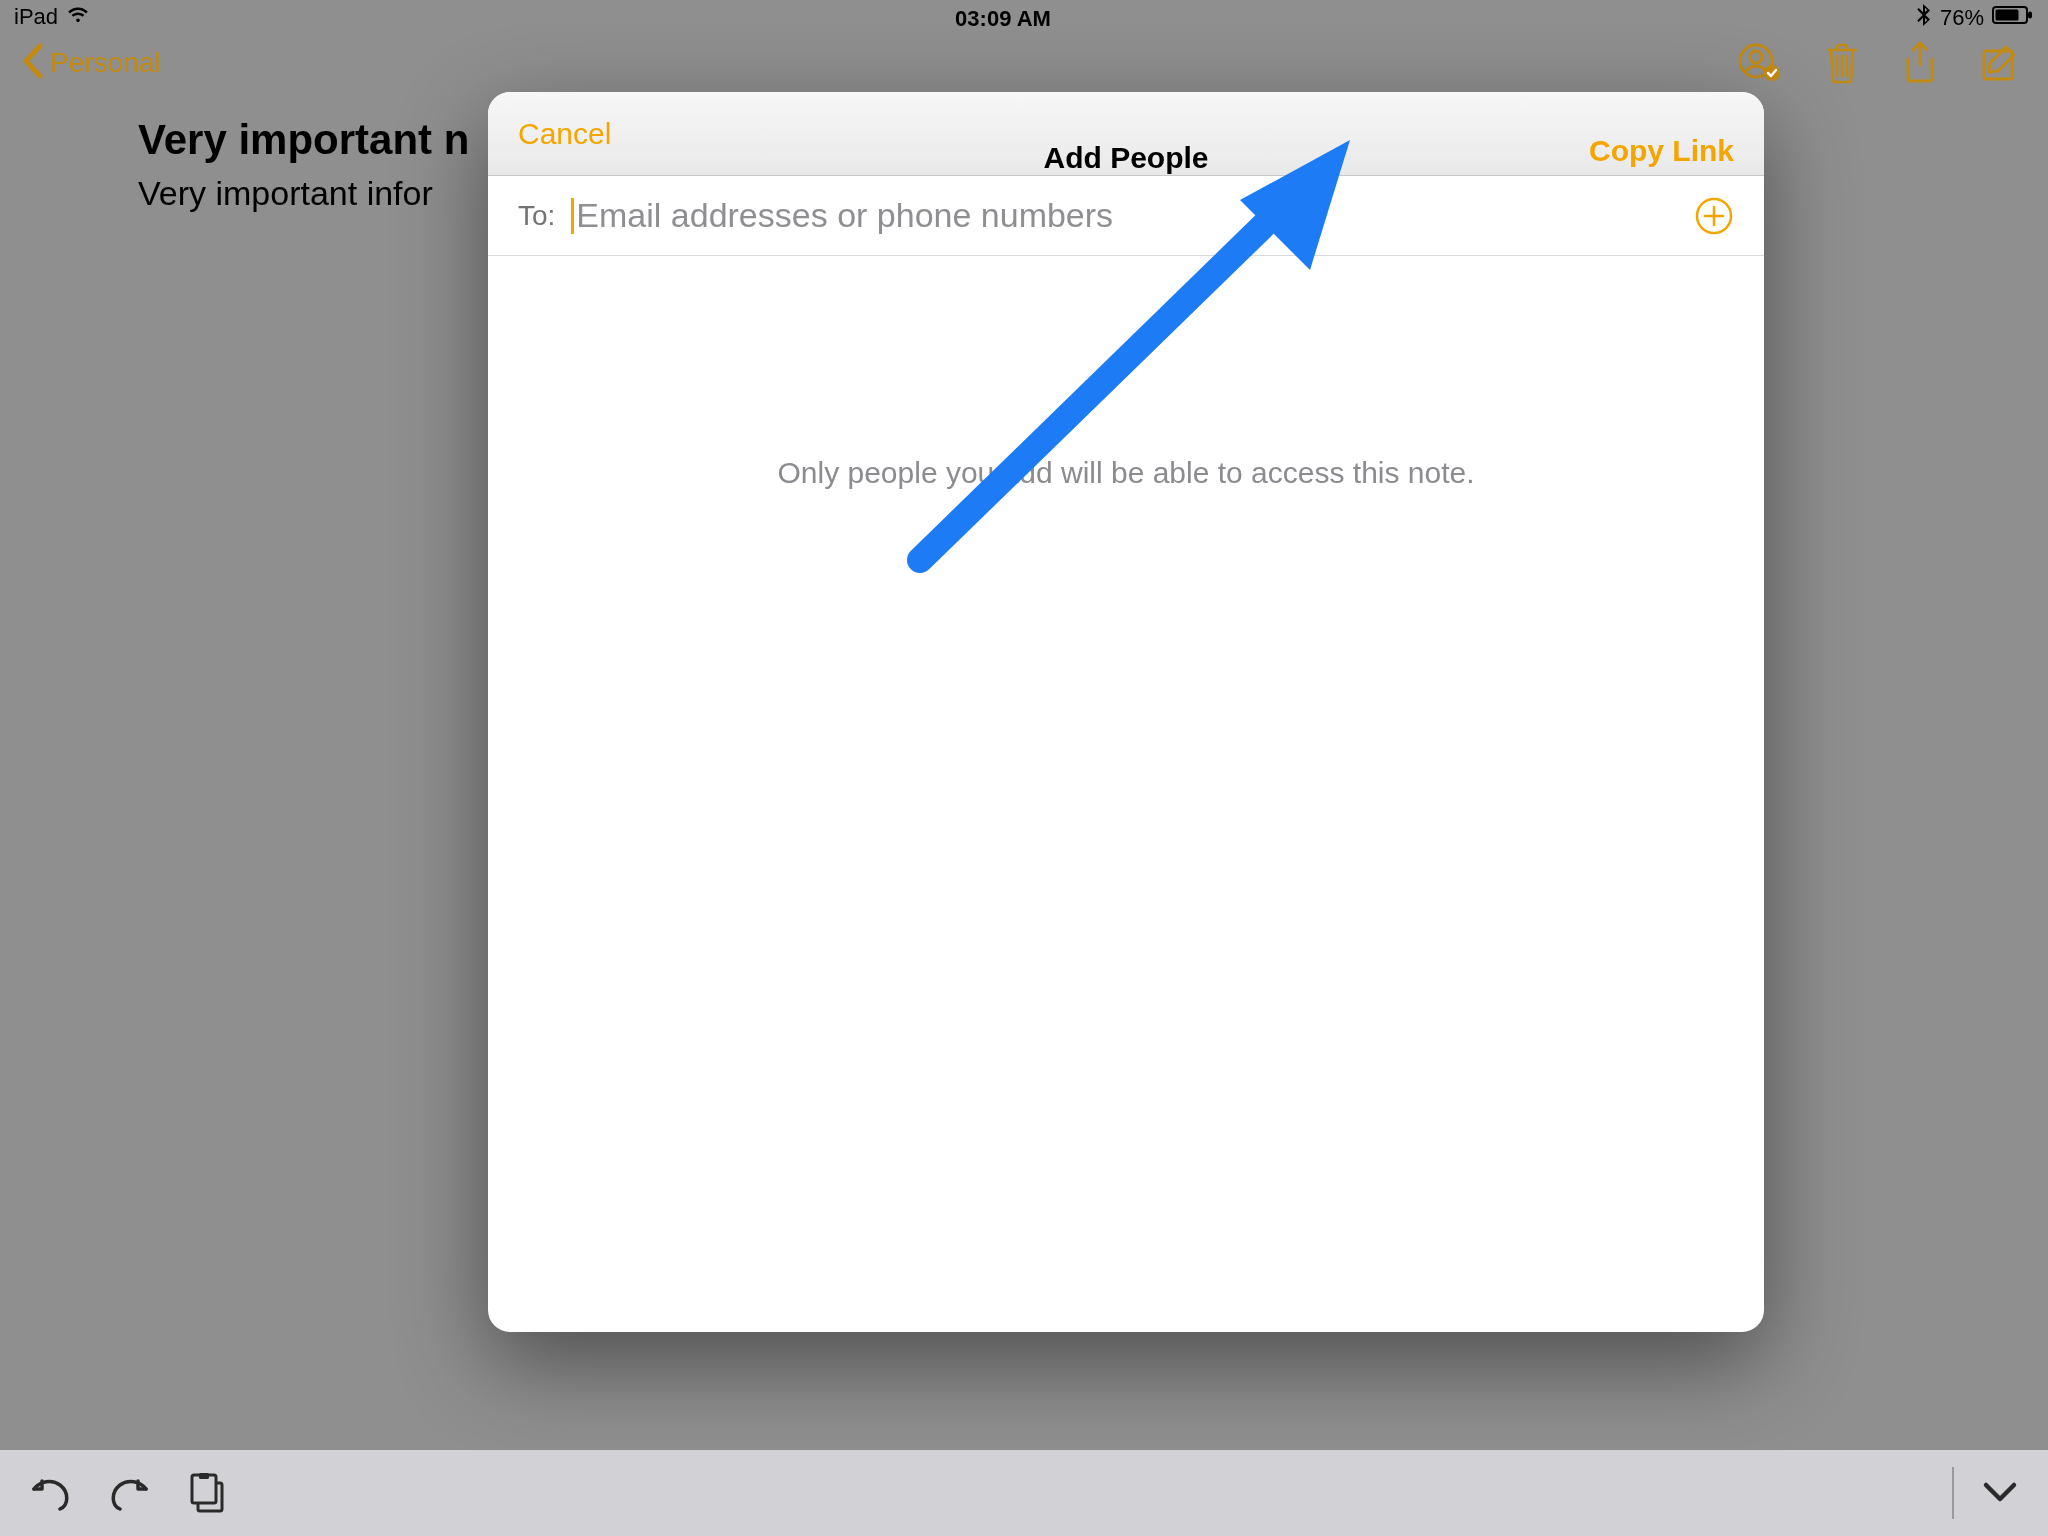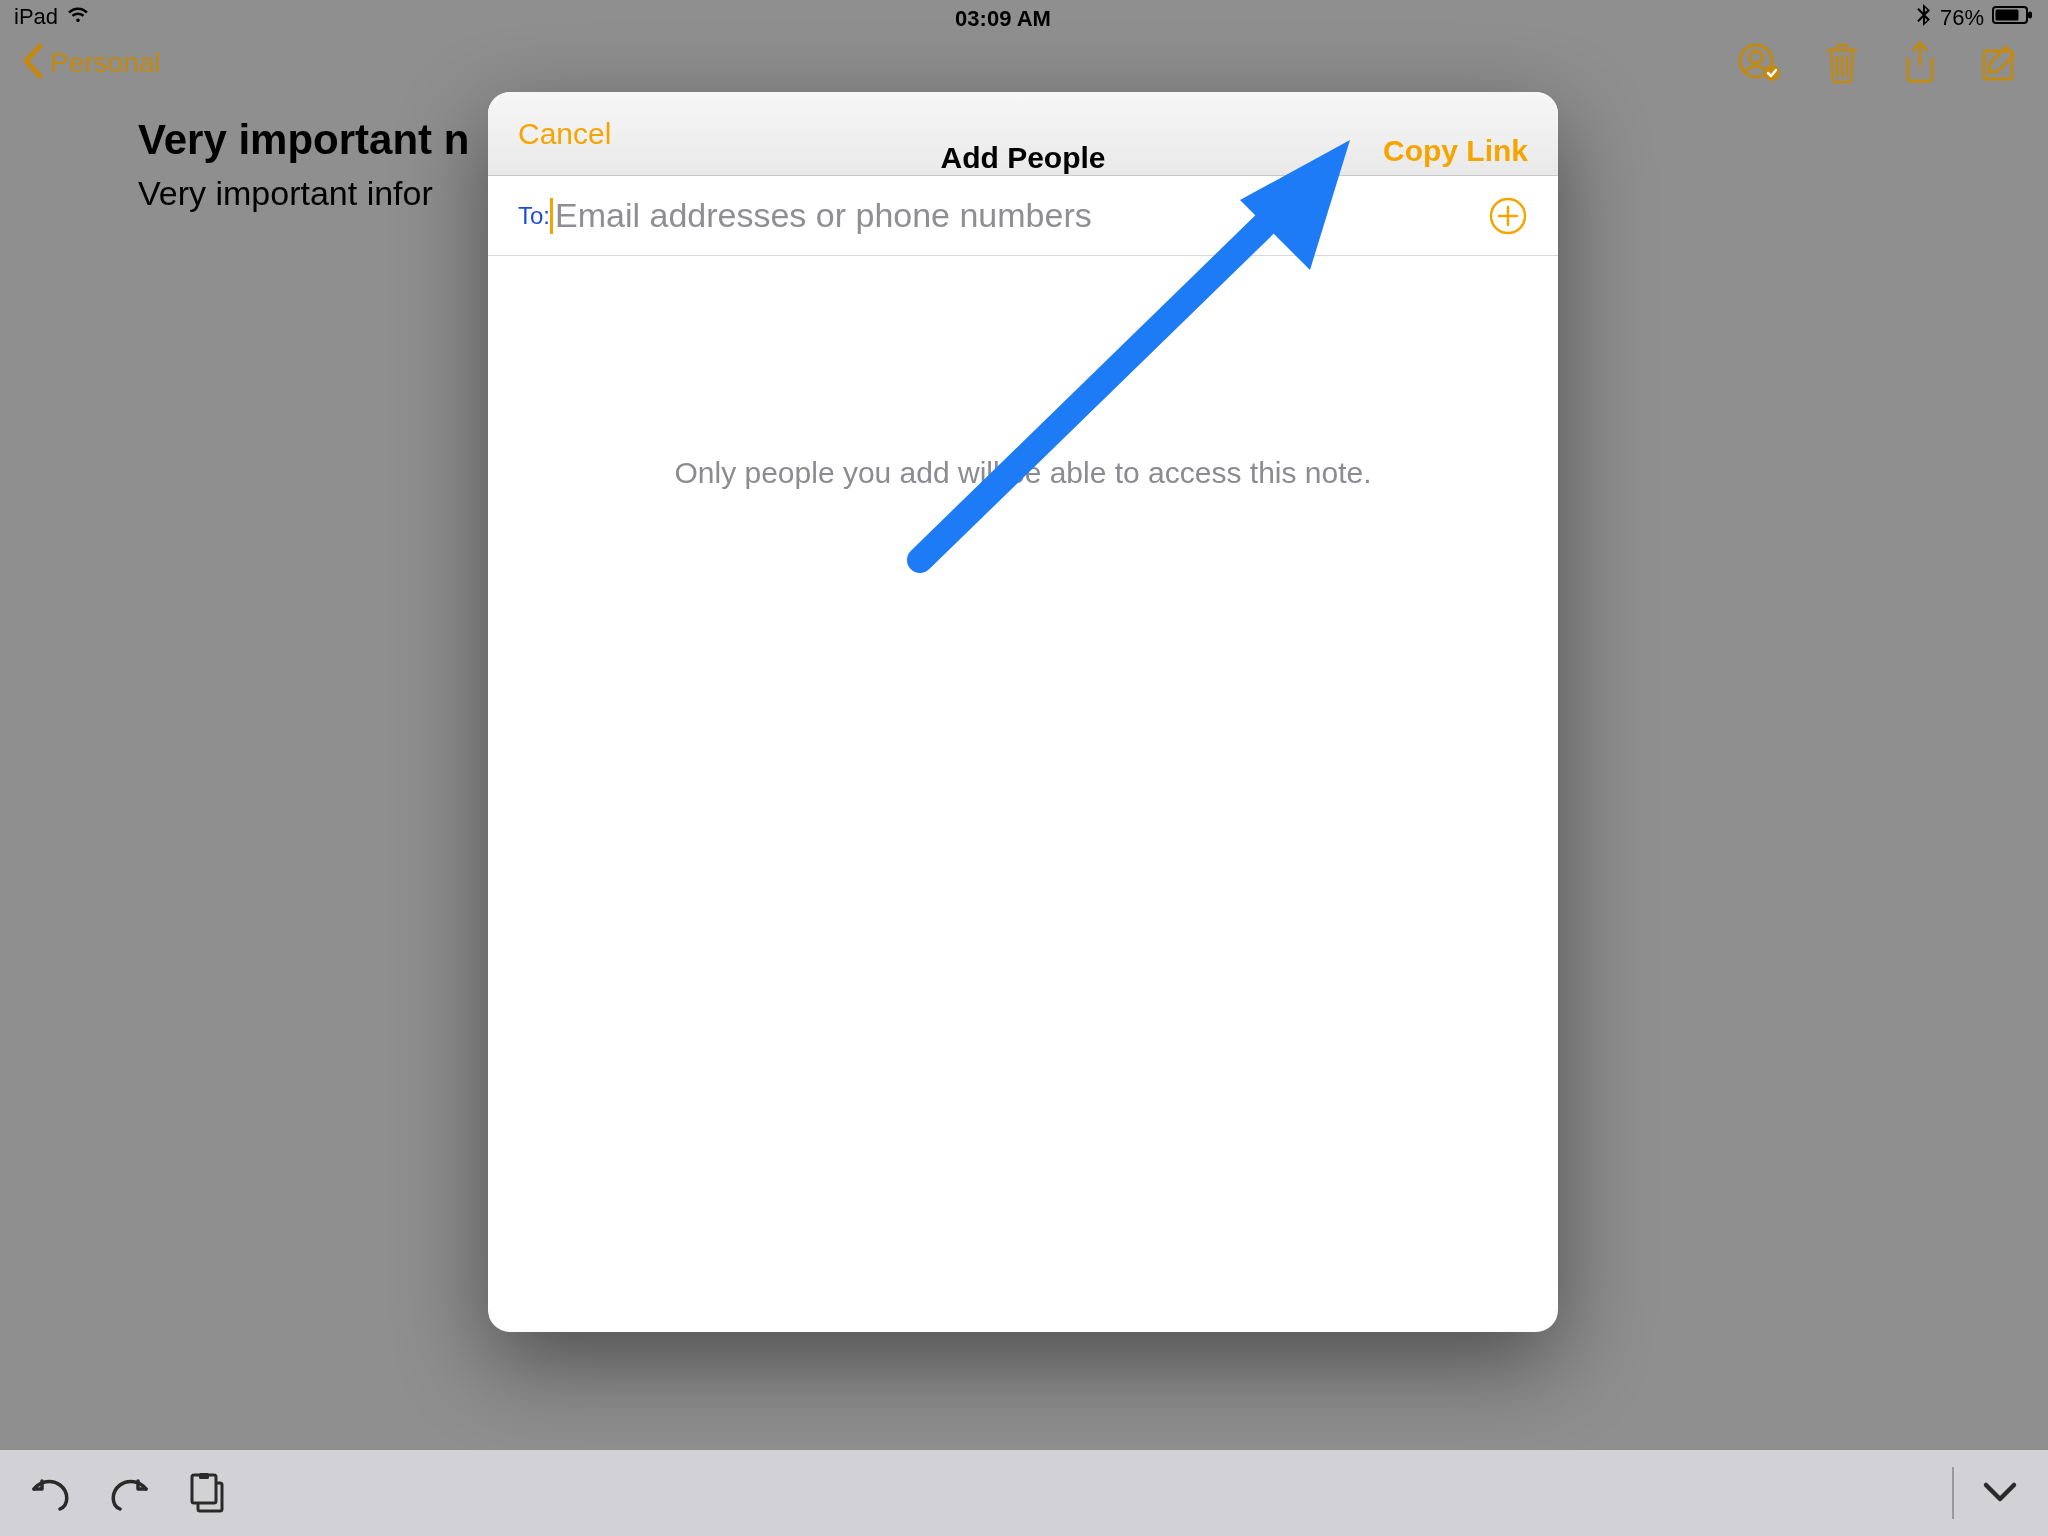--- a/index.html
+++ b/index.html
@@ -45,21 +45,21 @@
     color: #000;
   }
   .note-title { font-size: 42px; font-weight: 700; margin-bottom: 10px; }
   .note-body { font-size: 34px; font-weight: 400; }
 
   
   .modal {
     position: absolute;
     left: 488px;
     top: 92px;
-    width: 1070px;
+    width: 1276px;
     height: 1240px;
     background: #fff;
     border-radius: 22px;
     box-shadow: 0 30px 90px rgba(0,0,0,0.45);
     overflow: hidden;
     display: flex;
     flex-direction: column;
   }
   .modal-header {
     height: 84px;
@@ -77,21 +77,21 @@
   .modal-title { font-size: 30px; font-weight: 700; color: #000; text-align: center; flex: 1; margin-top: 48px; }
 
   
   .to-row {
     display: flex;
     align-items: center;
     padding: 0 30px;
     height: 80px;
     border-bottom: 1px solid #d9d9dc;
   }
-  .to-label { font-size: 24px; color: #1d4ed8; margin-right: 0; }
+  .to-label { font-size: 28px; color: #737373; margin-right: 16px; }
   .cursor-bar {
     width: 3px; height: 36px; background: #f3a500; margin-right: 2px;
   }
   .to-input {
     flex: 1;
     border: none;
     font-size: 34px;
     color: #000;
     background: transparent;
     outline: none;

